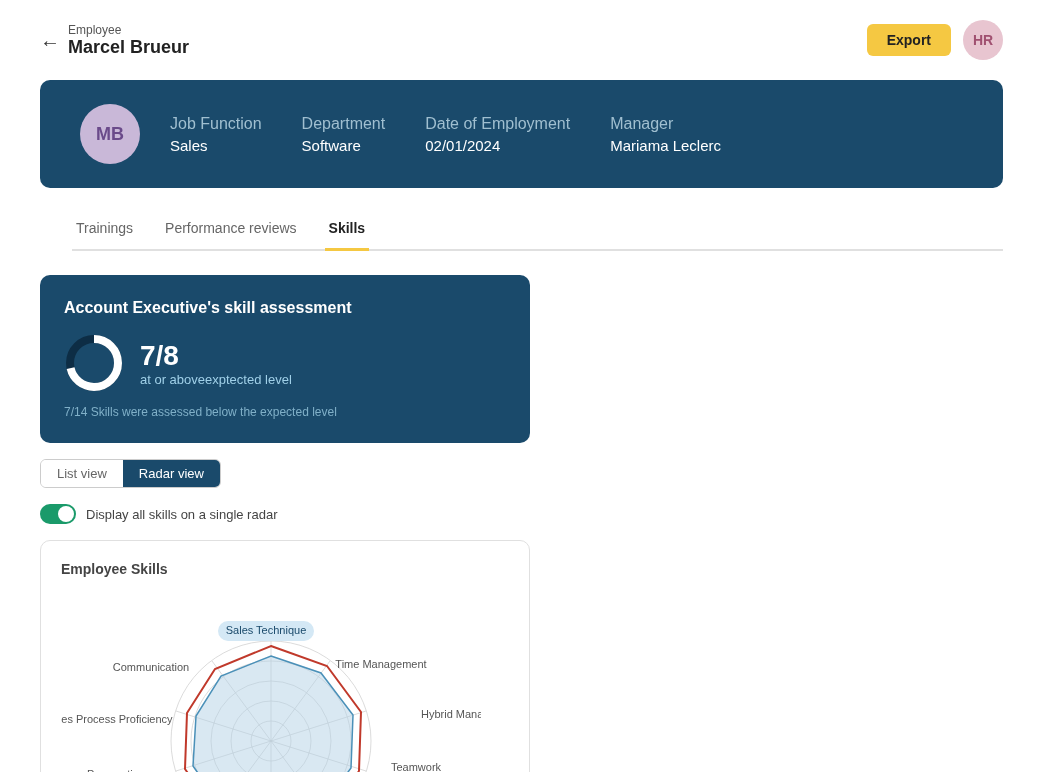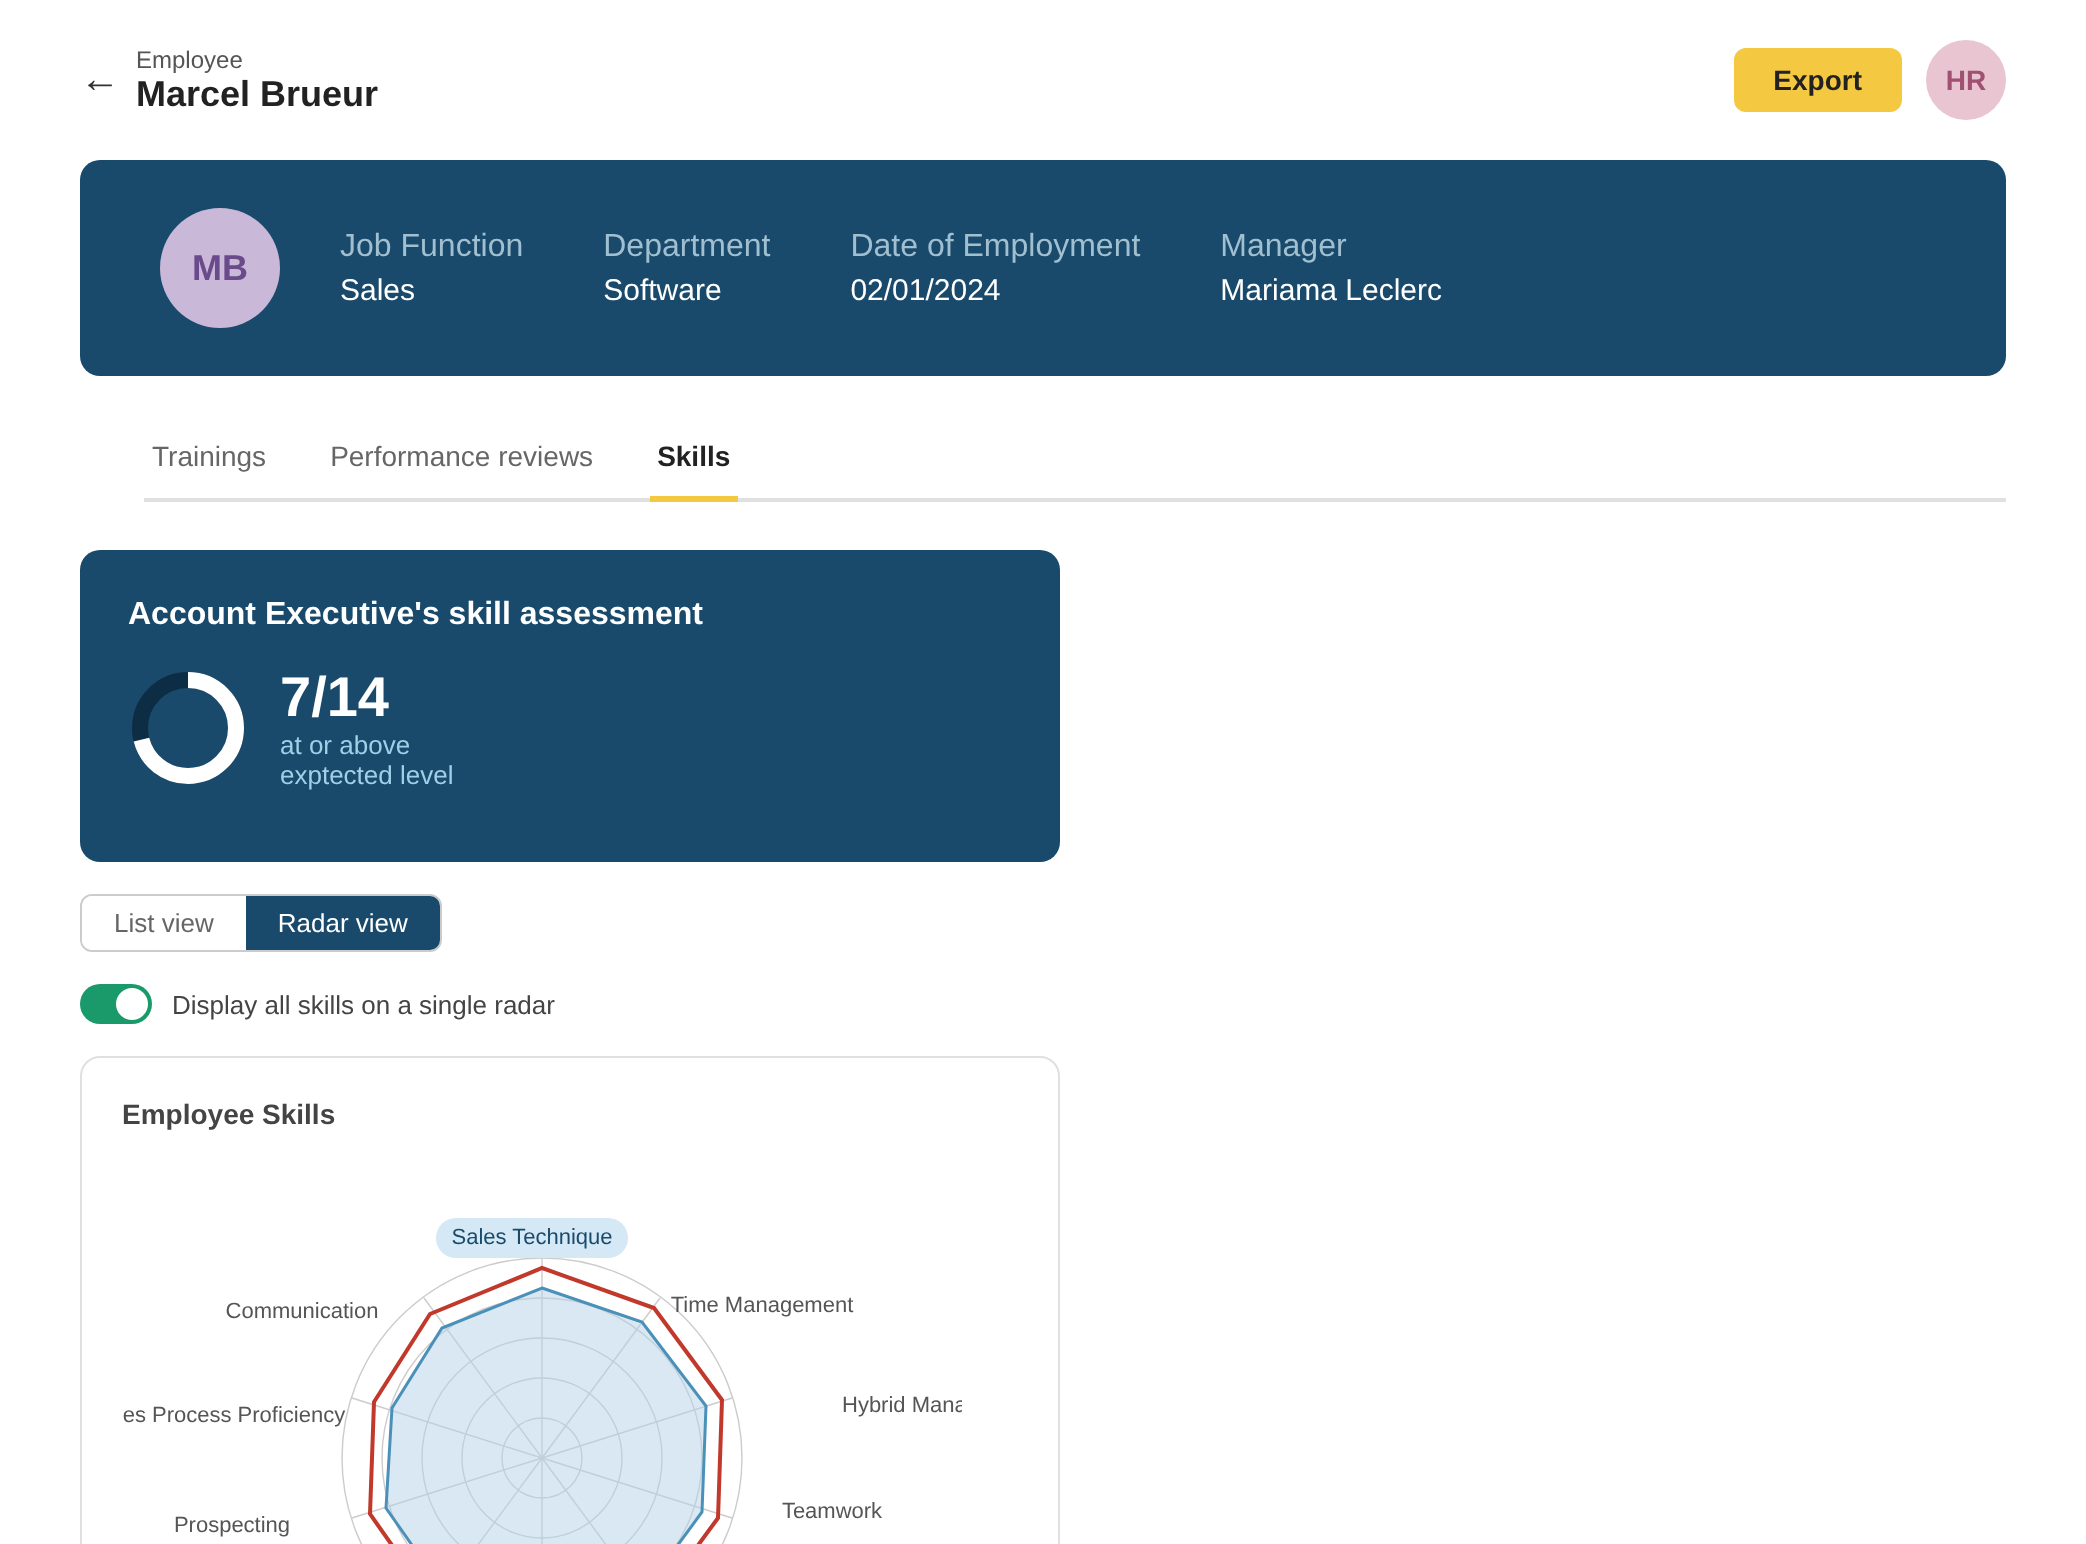--- a/index.html
+++ b/index.html
@@ -29,21 +29,21 @@
     .tabs { display: flex; gap: 24px; border-bottom: 2px solid #e0e0e0; margin-bottom: 24px; margin-left: 32px; }
     .tab { padding: 8px 4px 12px; font-size: 14px; color: #666; cursor: pointer; border-bottom: 3px solid transparent; margin-bottom: -2px; }
     .tab.active { color: #222; border-bottom: 3px solid #f5c842; font-weight: 600; }
 
     
     .skill-assessment { background: #1a4a6b; border-radius: 10px; padding: 24px; width: 490px; margin-bottom: 16px; }
     .skill-title { font-size: 16px; font-weight: 600; color: #fff; margin-bottom: 16px; }
     .skill-stats { display: flex; align-items: center; gap: 16px; margin-bottom: 12px; }
     .donut { width: 60px; height: 60px; flex-shrink: 0; }
     .skill-number { font-size: 28px; font-weight: 700; color: #fff; }
-    .skill-desc { display: flex; flex-direction: column; }
+    .skill-desc { display: flex; flex-direction: row; text-align: center; }
     .skill-above { font-size: 13px; color: #a0d0e8; }
     .skill-note { font-size: 12px; color: #80b0c8; }
 
     
     .view-toggle { display: flex; gap: 0; margin-bottom: 16px; border: 1px solid #ccc; border-radius: 6px; overflow: hidden; width: fit-content; }
     .view-btn { padding: 6px 16px; font-size: 13px; cursor: pointer; background: #fff; border: none; color: #666; }
     .view-btn.active { background: #1a4a6b; color: #fff; }
 
     
     .display-toggle { display: flex; align-items: center; gap: 10px; margin-bottom: 16px; }
@@ -104,27 +104,28 @@
 
   <div class="skill-assessment">
     <div class="skill-title">Account Executive's skill assessment</div>
     <div class="skill-stats">
 
       <svg class="donut" viewBox="0 0 60 60">
         <circle cx="30" cy="30" r="24" fill="none" stroke="#0d2d45" stroke-width="8"></circle>
         <circle cx="30" cy="30" r="24" fill="none" stroke="#fff" stroke-width="8" stroke-dasharray="107 44" stroke-dashoffset="0" transform="rotate(-90 30 30)"></circle>
       </svg>
       <div>
-        <span class="skill-number">7/14</span>
+        <span class="skill-number">7/8</span>
         <div class="skill-desc">
           <span class="skill-above">at or above</span>
           <span class="skill-above">exptected level</span>
         </div>
       </div>
     </div>
+    <div class="skill-note">7/14 Skills were assessed below the expected level</div>
   </div>
 
   <div class="view-toggle">
     <button class="view-btn">List view</button>
     <button class="view-btn active">Radar view</button>
   </div>
 
   <div class="display-toggle">
     <div class="toggle-switch">
       <div class="toggle-knob"></div>

